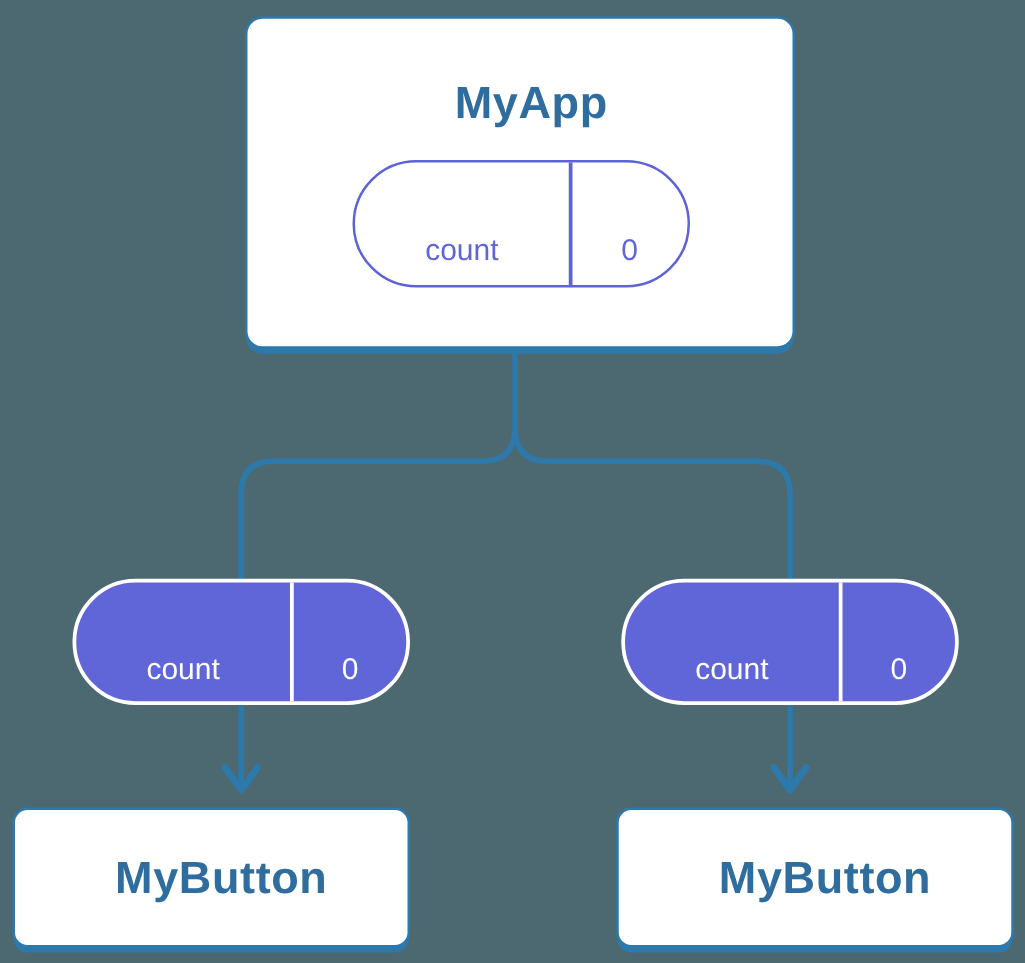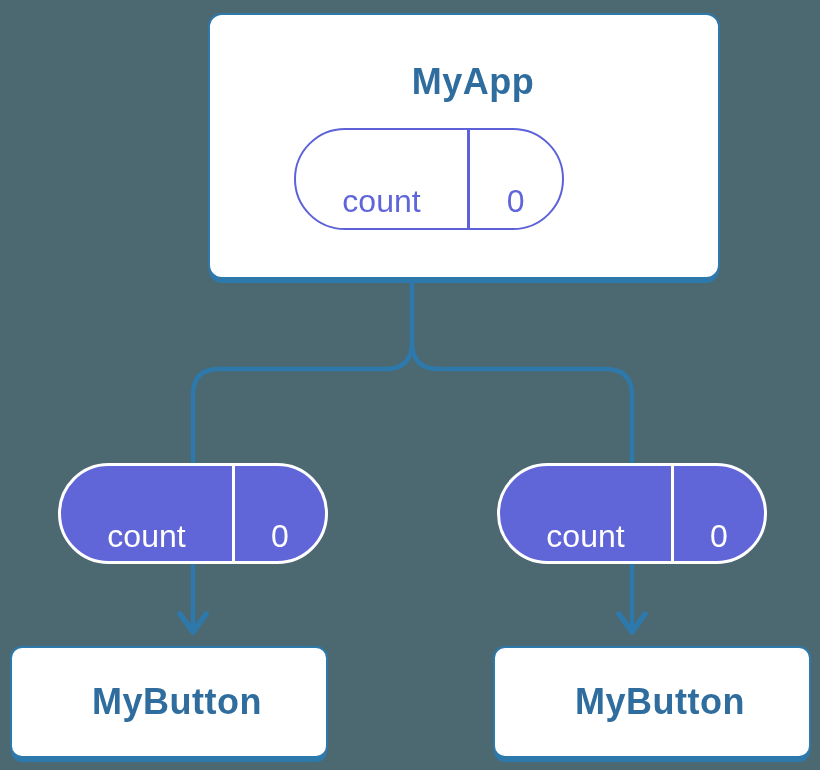--- a/index.html
+++ b/index.html
@@ -9,42 +9,42 @@
     font-family:"Liberation Sans", sans-serif;
   }
   .connectors { position:absolute; left:0; top:0; width:820px; height:770px; }
 
   
   .node {
     position:absolute; box-sizing:border-box;
     background:#FFFFFF; border:2px solid #2E79AC;
     box-shadow:0 5px 0 -1px #2E79AC;
   }
-  .app-node { left:208px; top:13px; width:512px; height:266px; border-radius:14px;padding-left:18px; }
+  .app-node { left:196px; top:13px; width:440px; height:266px; border-radius:14px;padding-left:18px; }
   .button-node {
     top:646px; width:318px; height:112px; border-radius:12px;
     display:flex; align-items:center; justify-content:center;padding-left:16px;
   }
   .button-node.left  { left:10px; }
   .button-node.right { left:493px; }
 
   .node-title {
     color:#2F6D9E; font-weight:bold; font-size:36px; line-height:40px;
     text-align:center; letter-spacing:0.5px;
   }
   .app-node .node-title { margin-top:47px; }
 
   
   .pill {
     position:absolute; box-sizing:border-box; display:flex; align-items:stretch;
     border-radius:60px;
   }
   .pill .seg {
     display:flex; align-items:center; justify-content:center;
-    font-size:32px; line-height:1;margin-top:44px;
+    font-size:24px; line-height:1;margin-top:44px;
   }
   .seg.name { width:171px; }
   .seg.value { flex:1; }
 
   .outline-pill {
     left:84px; top:113px; width:270px; height:102px;
     background:#FFFFFF; border:2.5px solid #5D62D8;
   }
   .outline-pill .seg { color:#6065DA; }
   .outline-pill .divider { width:2.5px; background:#5D62D8; }

